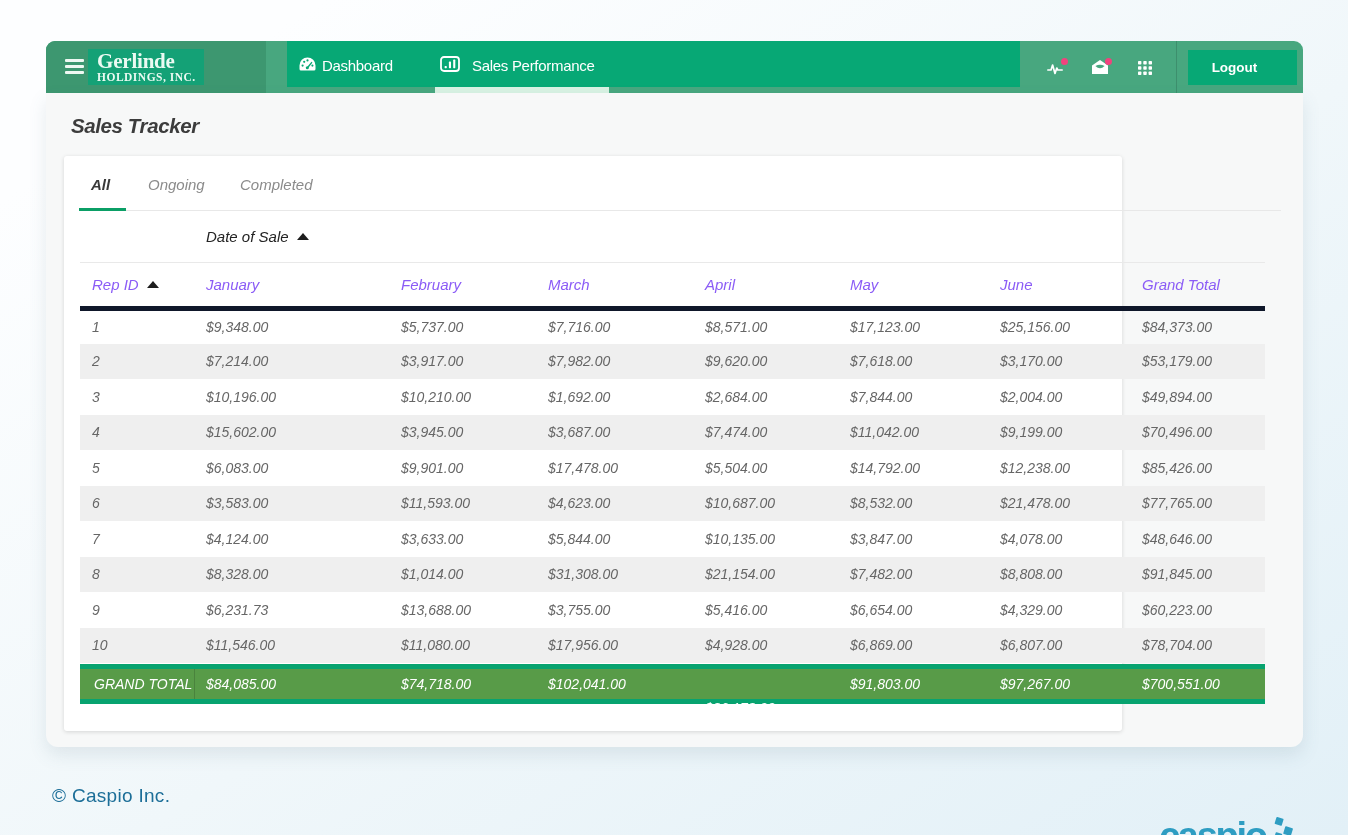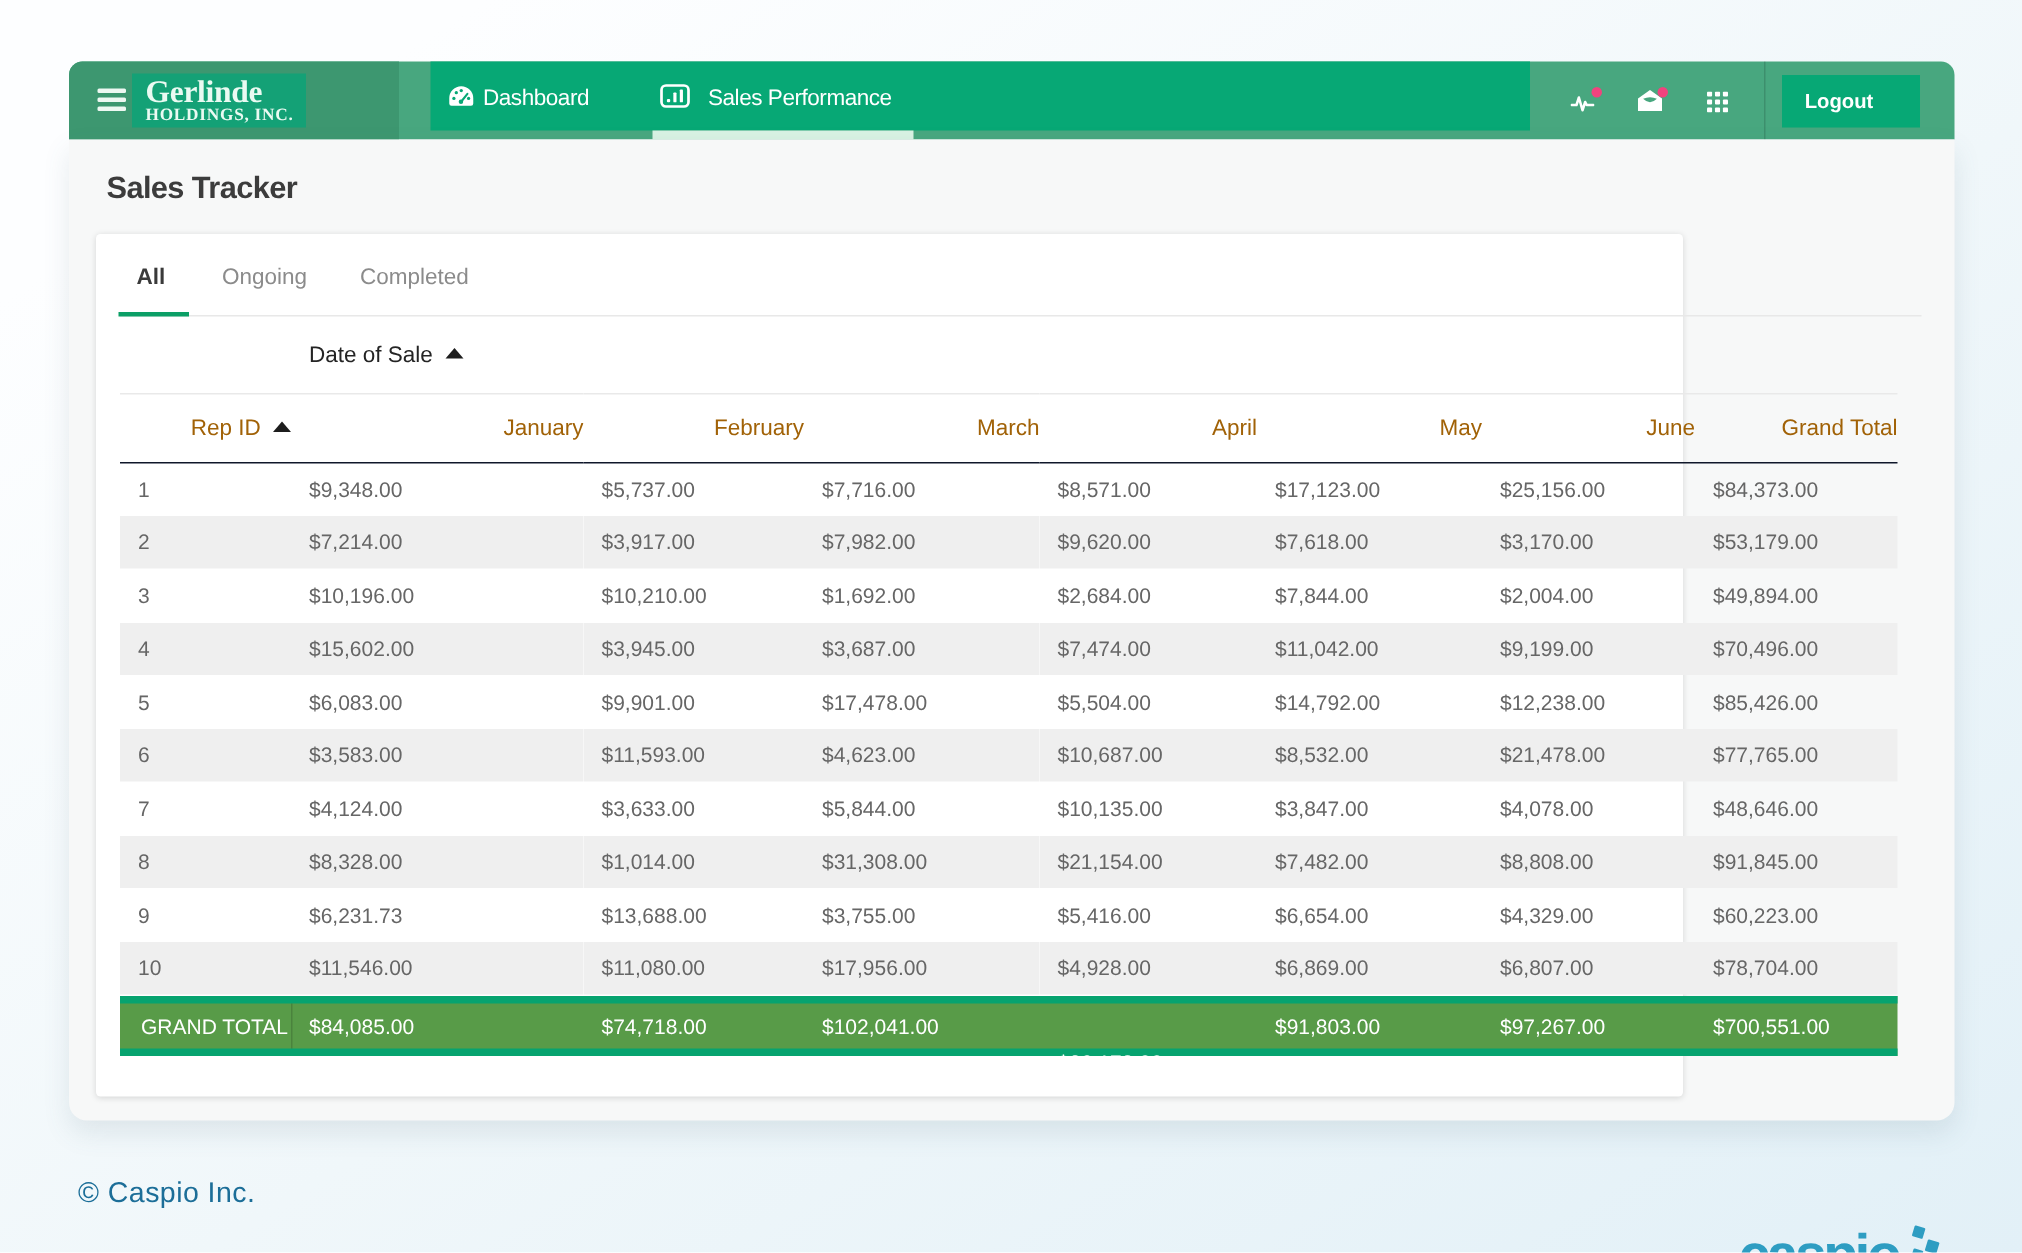--- a/index.html
+++ b/index.html
@@ -18,45 +18,45 @@
   .logobox { position:absolute; left:42px; top:8px; width:116px; height:36px;
              background:#14a176; text-align:left; padding-left:9px; color:#eafaf2; }
   .logo1 { font-family:"Liberation Serif", serif; font-weight:bold; font-size:21px;
            line-height:21px; margin-top:2px; letter-spacing:-0.2px; }
   .logo2 { font-family:"Liberation Serif", serif; font-weight:bold; font-size:11.5px;
            line-height:11px; letter-spacing:0.5px; }
   .nav { position:absolute; left:241px; top:0; width:733px; height:46px; background:#07a875; }
   .navitem { position:absolute; top:0; height:46px; color:#fff; font-weight:normal; font-size:15px; letter-spacing:-0.3px; }
   .nav-underline { position:absolute; left:389px; top:46px; width:174px; height:5.5px; background:#d8f2e3; }
   .icon-sep { position:absolute; left:1130px; top:0; width:1px; height:51.5px; background:rgba(0,0,0,0.14); }
-  .logout { position:absolute; left:1142px; top:9px; width:92px; height:35px; background:#07a875;
+  .logout { position:absolute; left:1142px; top:9px; width:109px; height:35px; background:#07a875;
             color:#fff; font-weight:bold; font-size:13.5px; text-align:center; line-height:35px;
             padding-right:16px; }
   .pinkdot { position:absolute; width:7px; height:7px; border-radius:50%; background:#f0437e; }
 
   
   .card { position:absolute; left:46px; top:92.5px; width:1257px; height:654.5px;
           background:#f7f8f8; border-radius:0 0 12px 12px;
-          box-shadow:0 8px 18px rgba(80,110,120,0.13); }
+          box-shadow:0 8px 18px rgba(80,110,120,0.13);font-style:italic; }
   .title { position:absolute; left:25px; top:21px; font-size:20.5px; font-weight:bold;
            color:#3c3c3c; letter-spacing:-0.4px; }
   .inner { position:absolute; left:18px; top:63.5px; width:1058px; height:575px;
            background:#ffffff; border-radius:3px; box-shadow:0 1px 4px rgba(0,0,0,0.14); }
   .tab { position:absolute; top:0; height:55px; line-height:57px; font-size:15px; color:#8b8b8b; }
   .tab.active { color:#3a3a3a; font-weight:bold; }
   .tab-border { position:absolute; left:16px; top:54px; width:1201px; height:1px; background:#e8e8e8; }
   .tab-underline { position:absolute; left:15px; top:51.5px; width:47px; height:3.5px; background:#0b9f66; }
 
   
   table.grid { position:absolute; left:16px; top:55px; width:1185px;
                border-collapse:collapse; table-layout:fixed; }
   table.grid td { padding:0 0 0 12px; vertical-align:middle; font-size:14px; color:#666;
                   white-space:nowrap; overflow:hidden; }
   tr.hrow0 td { height:51px; font-size:15px; color:#242424; border-bottom:1px solid #e9e9e9; }
-  tr.hrow1 td { height:46px; font-size:15px; color:#a16207; border-bottom:1px solid #0f172a;text-align:right; }
+  tr.hrow1 td { height:46px; font-size:15px; color:#8b5cf6; border-bottom:5px solid #0f172a; }
   tr.body td { height:35.5px; }
   tr.alt td { background:#efefef; }
   .caret { display:inline-block; width:0; height:0; border-left:6px solid transparent;
            border-right:6px solid transparent; border-bottom:7px solid #1d1d1d;
            margin-left:4px; vertical-align:1.5px; }
 
   
   .grand { position:absolute; left:16px; top:508px; width:1185px; height:40px;
            background:#589b48; border-top:5px solid #07a36f; border-bottom:5px solid #07a36f;
            color:#fff; font-size:14px; }

